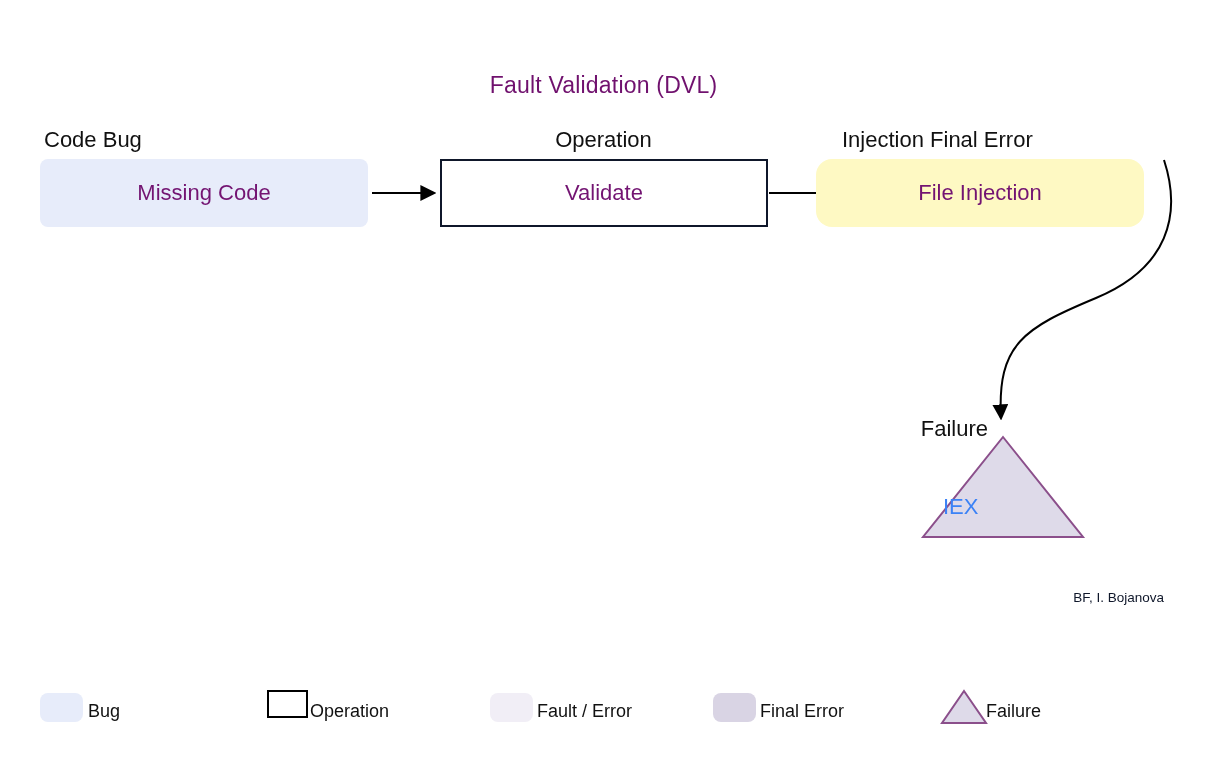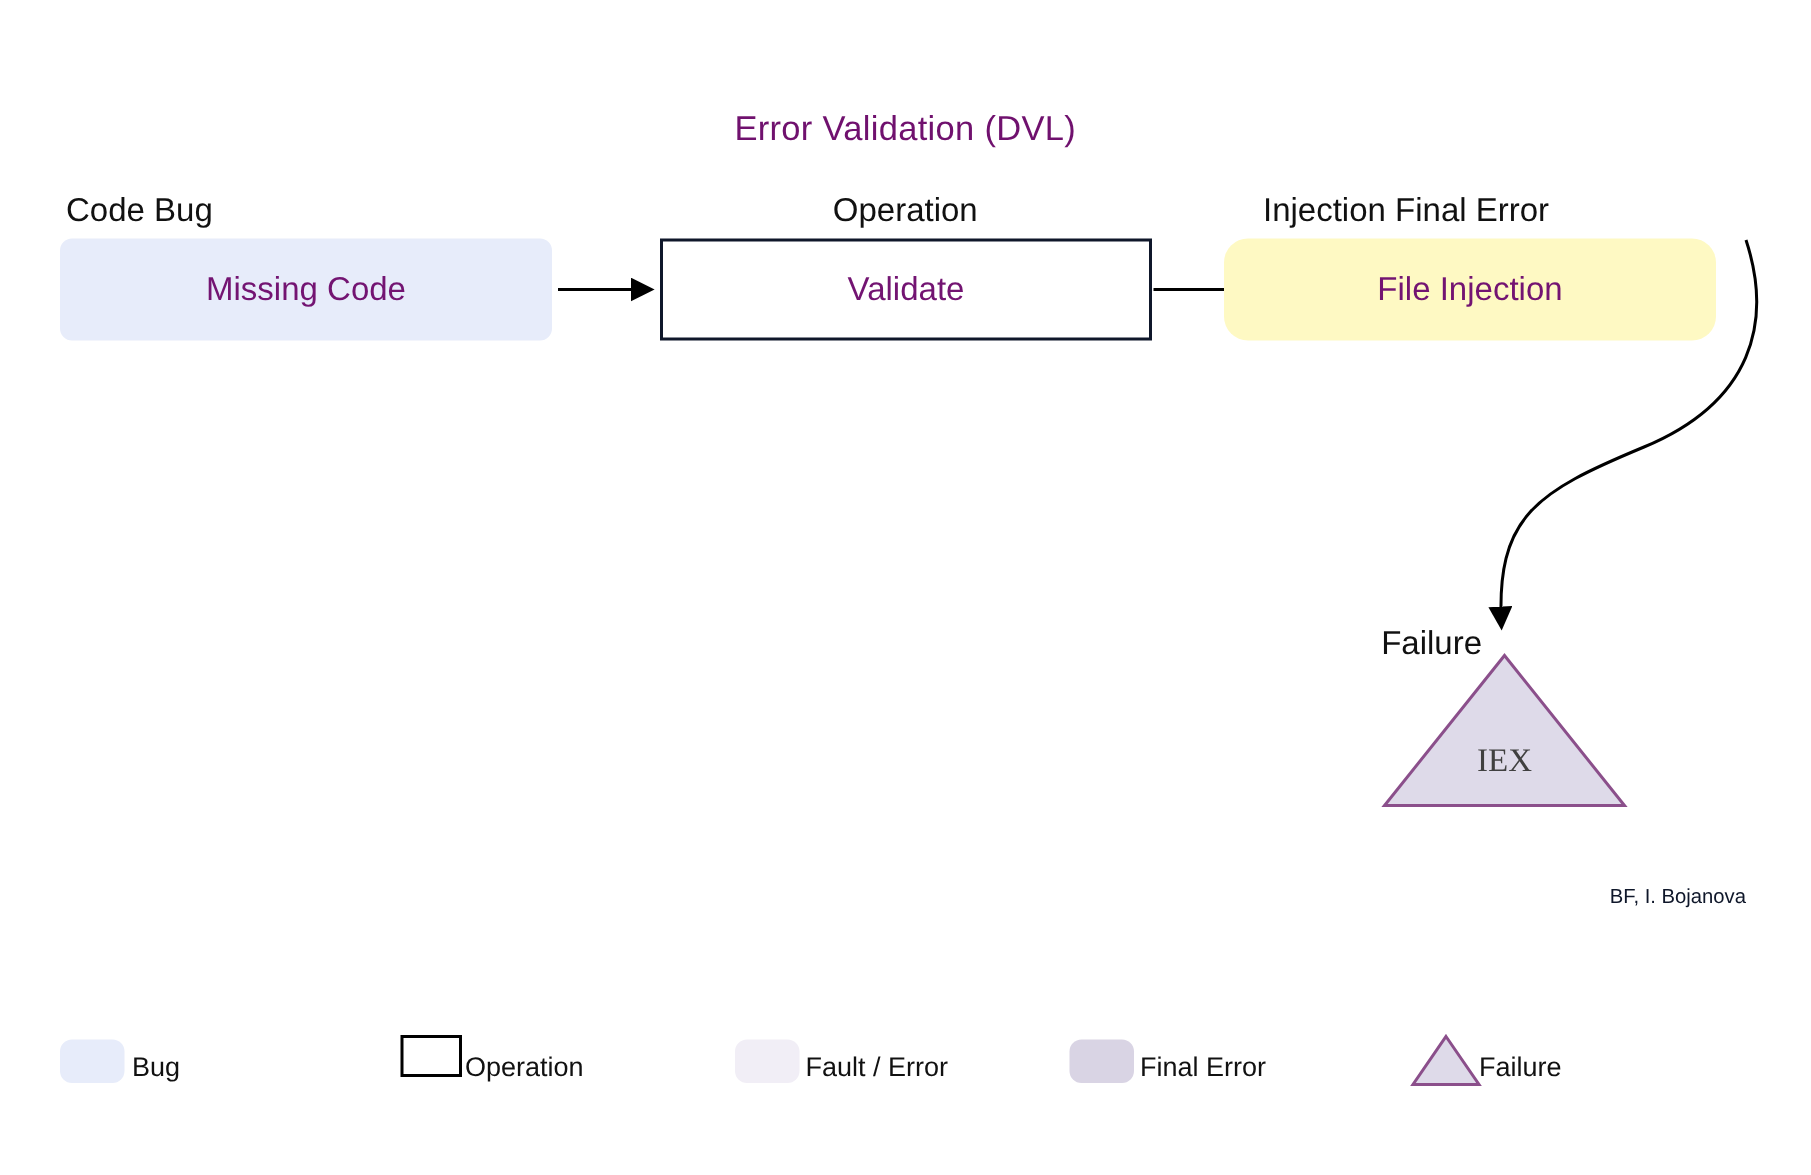--- a/index.html
+++ b/index.html
@@ -71,24 +71,23 @@
     position: absolute;
     left: 858px; top: 416px; width: 130px;
     text-align: right;
     font-size: 22px;
     color: #111111;
   }
 
   .failure-text {
     position: absolute;
     left: 943px; top: 494px; width: 120px;
-    text-align: center;
+    text-align: left;
     font-size: 22px;
-    color: #404040;
-    font-family: Liberation Serif, serif;
+    color: #3b82f6;
   }
 
   .attribution {
     position: absolute;
     left: 914px; top: 590px; width: 250px;
     text-align: right;
     font-size: 13.5px;
     color: #0f172a;
   }
 
@@ -135,21 +134,21 @@
         <path d="M0,0 L10,5 L0,10 z" fill="#000000"></path>
       </marker>
     </defs>
     <line x1="372" y1="193" x2="434" y2="193" stroke="#000000" stroke-width="2" marker-end="url(#arrowhead)"></line>
     <line x1="769" y1="193" x2="833" y2="193" stroke="#000000" stroke-width="2" marker-end="url(#arrowhead)"></line>
     <path d="M 1164 160 C 1182 215 1168 268 1096 298 C 1024 328 997 344 1001 418" fill="none" stroke="#000000" stroke-width="2" marker-end="url(#arrowhead)"></path>
     <polygon points="1003,437 1083,537 923,537" stroke-width="2" fill="#dedae9"></polygon>
     <polygon points="1003,437 1083,537 923,537" fill="none" stroke-width="2" stroke="#8b4f8b"></polygon>
   </svg>
 
-  <div class="diagram-title">Error Validation (DVL)</div>
+  <div class="diagram-title">Fault Validation (DVL)</div>
 
   <div class="node-label label-bug">Code Bug</div>
   <div class="node-label label-operation">Operation</div>
   <div class="node-label label-final-error">Injection Final Error</div>
 
   <div class="node node-bug">
     <span>Missing Code</span>
   </div>
   <div class="node node-operation">
     <span>Validate</span>

